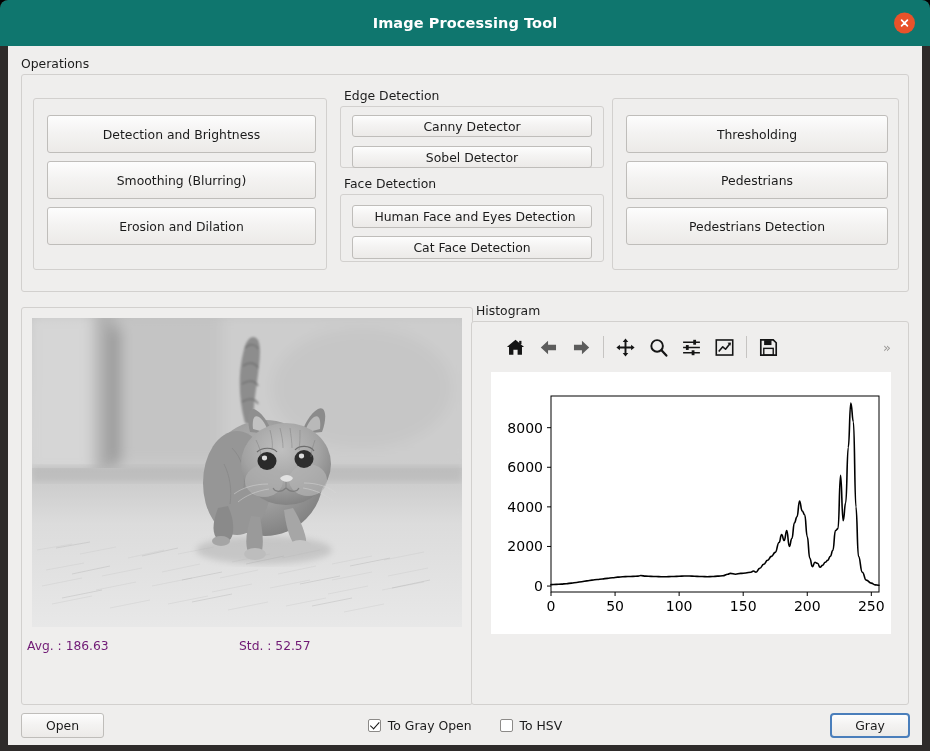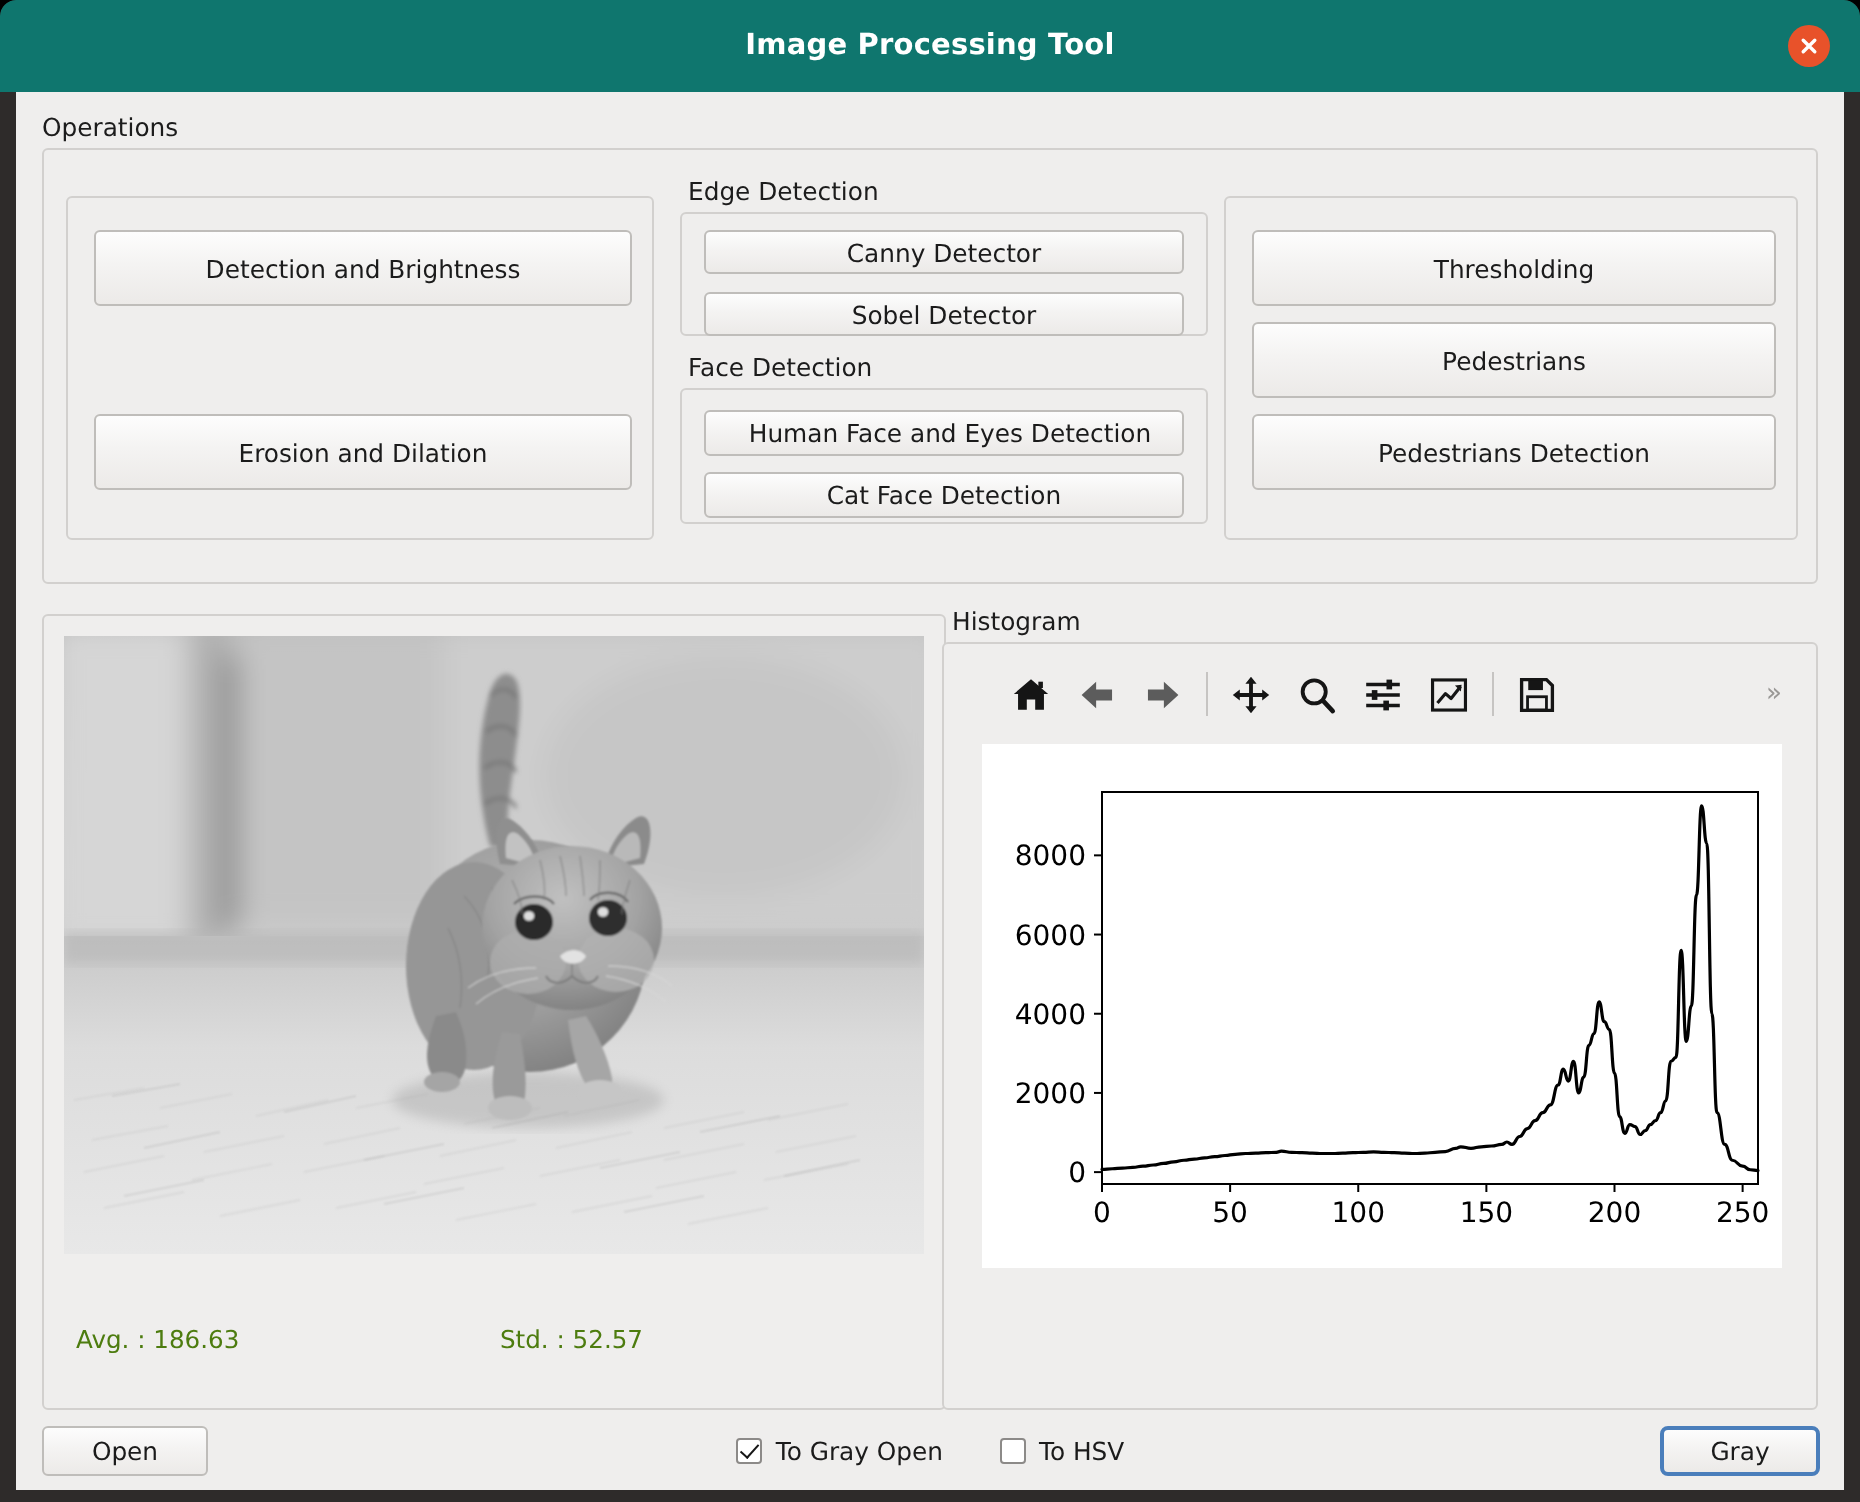--- a/index.html
+++ b/index.html
@@ -121,25 +121,24 @@
     width: 452px; height: 154px; 
   }
   #image-frame { height: 398px; }
   #photo {
     position: absolute; left: 10px; top: 10px;
     width: 430px; height: 309px;
     overflow: hidden;
     background: #c9c9c9;
   }
   #stats {
-    position: absolute; left: 16px; top: 331px;
+    position: absolute; left: 5px; top: 331px;
     width: 430px; height: 20px;
-    color: #4d7c0f;
+    color: #701a75;
     font-size: 12.3px;
-    margin-top: 24px;
   }
   #stat-avg { position: absolute; left: 0; top: 0; }
   #stat-std { position: absolute; left: 212px; top: 0; }
 
   #hist-label { position: absolute; left: 468px; top: 258px; }
   #hist-frame {
     position: absolute; left: 463px; top: 275px;
     width: 438px; height: 384px;
   }
   
@@ -246,20 +245,21 @@
     </div>
   </div>
 
   <div id="client">
 
     <div id="ops-label" class="grouplabel">Operations</div>
     <div id="ops-frame" class="frame">
 
       <div id="col-left" class="frame">
         <div id="b-contrast" class="btn">Detection and Brightness</div>
+        <div id="b-smooth" class="btn">Smoothing (Blurring)</div>
         <div id="b-erosion" class="btn">Erosion and Dilation</div>
       </div>
 
       <div id="edge-label" class="grouplabel">Edge Detection</div>
       <div id="edge-frame" class="frame">
         <div id="b-canny" class="btn">Canny Detector</div>
         <div id="b-sobel" class="btn">Sobel Detector</div>
       </div>
 
       <div id="face-label" class="grouplabel">Face Detection</div>

